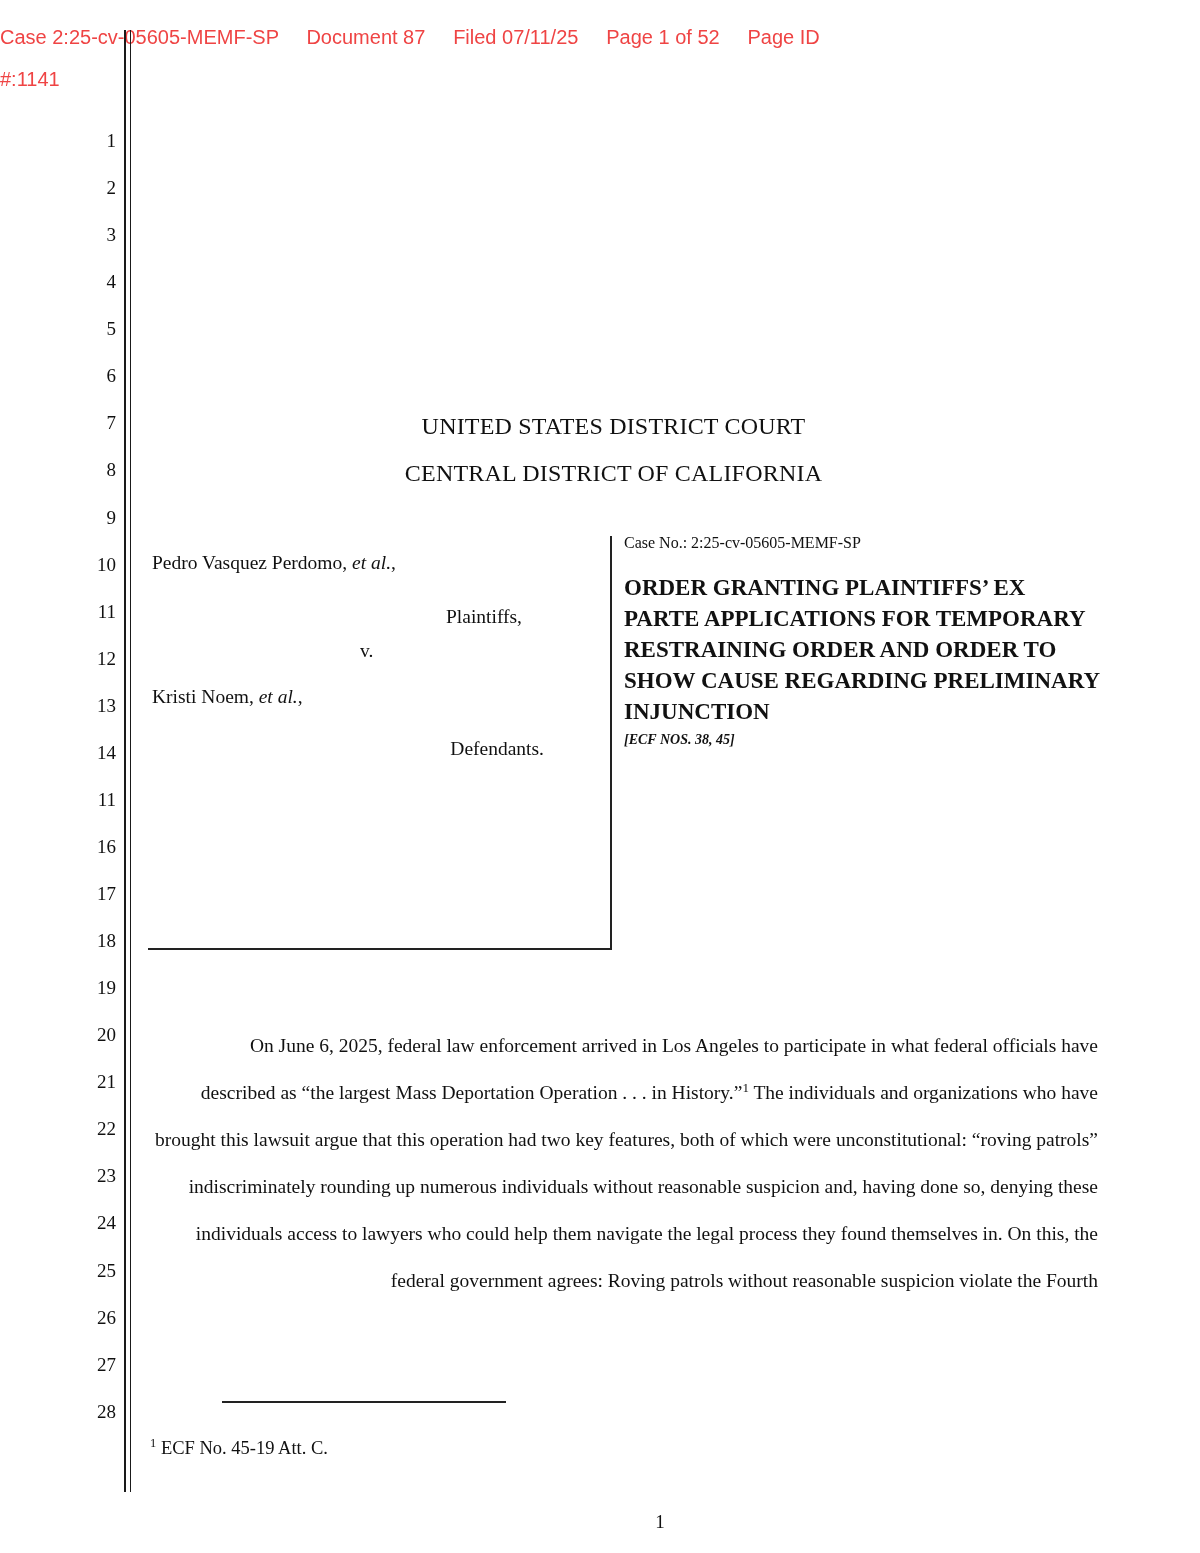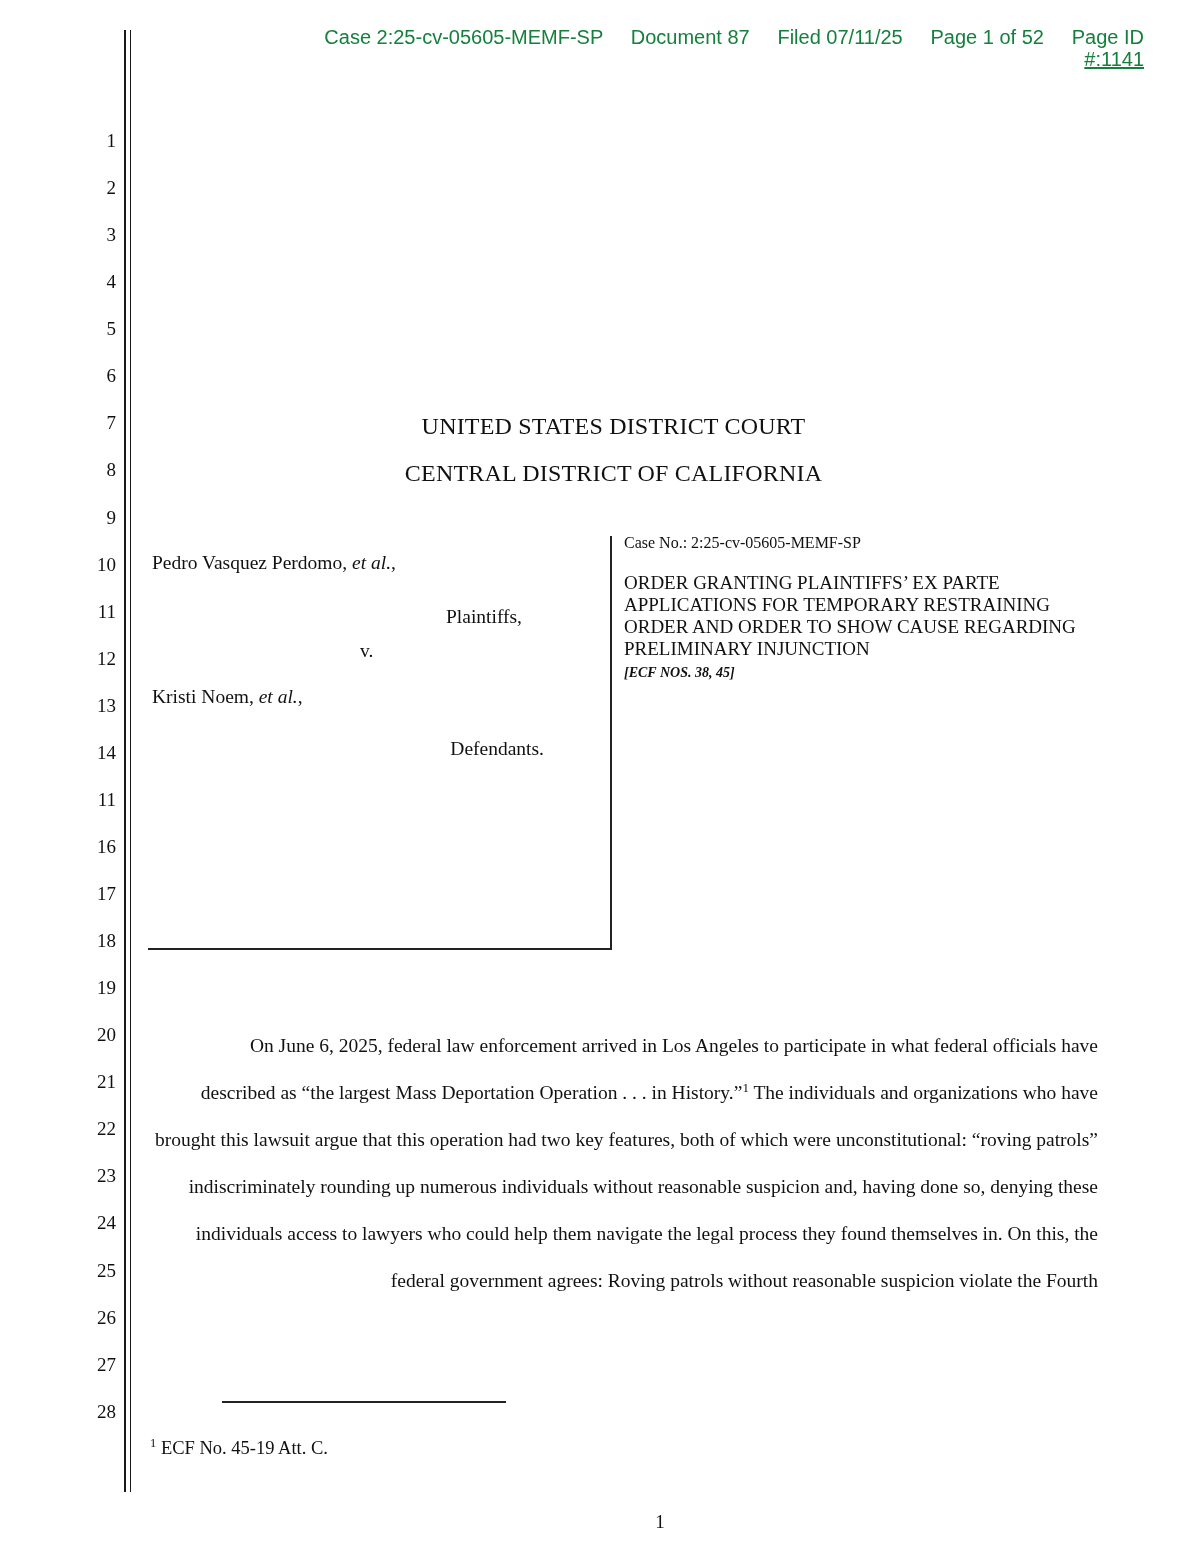--- a/index.html
+++ b/index.html
@@ -9,26 +9,26 @@
     width:1200px; height:1553px;
     background:#ffffff;
     font-family:"Liberation Serif", serif;
     color:#111;
     overflow:hidden;
     margin:0 auto;
   }
   
   .stamp {
     position:absolute; top:26px; left:0; width:1144px;
-    text-align:right;
+    text-align:left;
     font-family:"Liberation Sans", sans-serif;
-    font-size:20px; color:#15803d;
+    font-size:20px; color:#ef4444;
     white-space:pre;
   }
-  .stamp-id { top:48px;text-decoration:underline; }
+  .stamp-id { top:68px; }
   
   .vrule {
     position:absolute; left:124px; top:30px; height:1462px; width:7px;
     border-left:2px solid #1a1a1a;
     border-right:1px solid #1a1a1a;
   }
   
   .line-numbers { position:absolute; left:78px; top:130px; width:38px; }
   .line-num {
     height:47.07px; text-align:right; font-size:19px; color:#111;
@@ -50,21 +50,21 @@
     font-size:19.5px;
   }
   .cap-plaintiff   { position:absolute; top:16px;  left:4px; }
   .cap-plabel      { position:absolute; top:70px;  right:88px;text-align:right; }
   .cap-v           { position:absolute; top:104px; left:212px; }
   .cap-defendant   { position:absolute; top:150px; left:4px; }
   .cap-dlabel      { position:absolute; top:202px; right:66px; }
   .caption-right { position:absolute; left:476px; top:0; width:476px; }
   .case-no { font-size:16px; margin-bottom:20px; }
   .order-title {
-    font-weight:normal; font-size:19px; line-height:22px;
+    font-weight:bold; font-size:23px; line-height:31px;
   }
   .ecf-line { font-weight:bold; font-size:14px; line-height:26.5px;font-style:italic; }
   
   .body-text {
     position:absolute; left:150px; top:1022px; width:948px;
     font-size:19.5px; line-height:47.1px; text-indent:64px;
     text-align:right;
   }
   .fn-ref { font-size:13px; vertical-align:super; line-height:0; }
   

